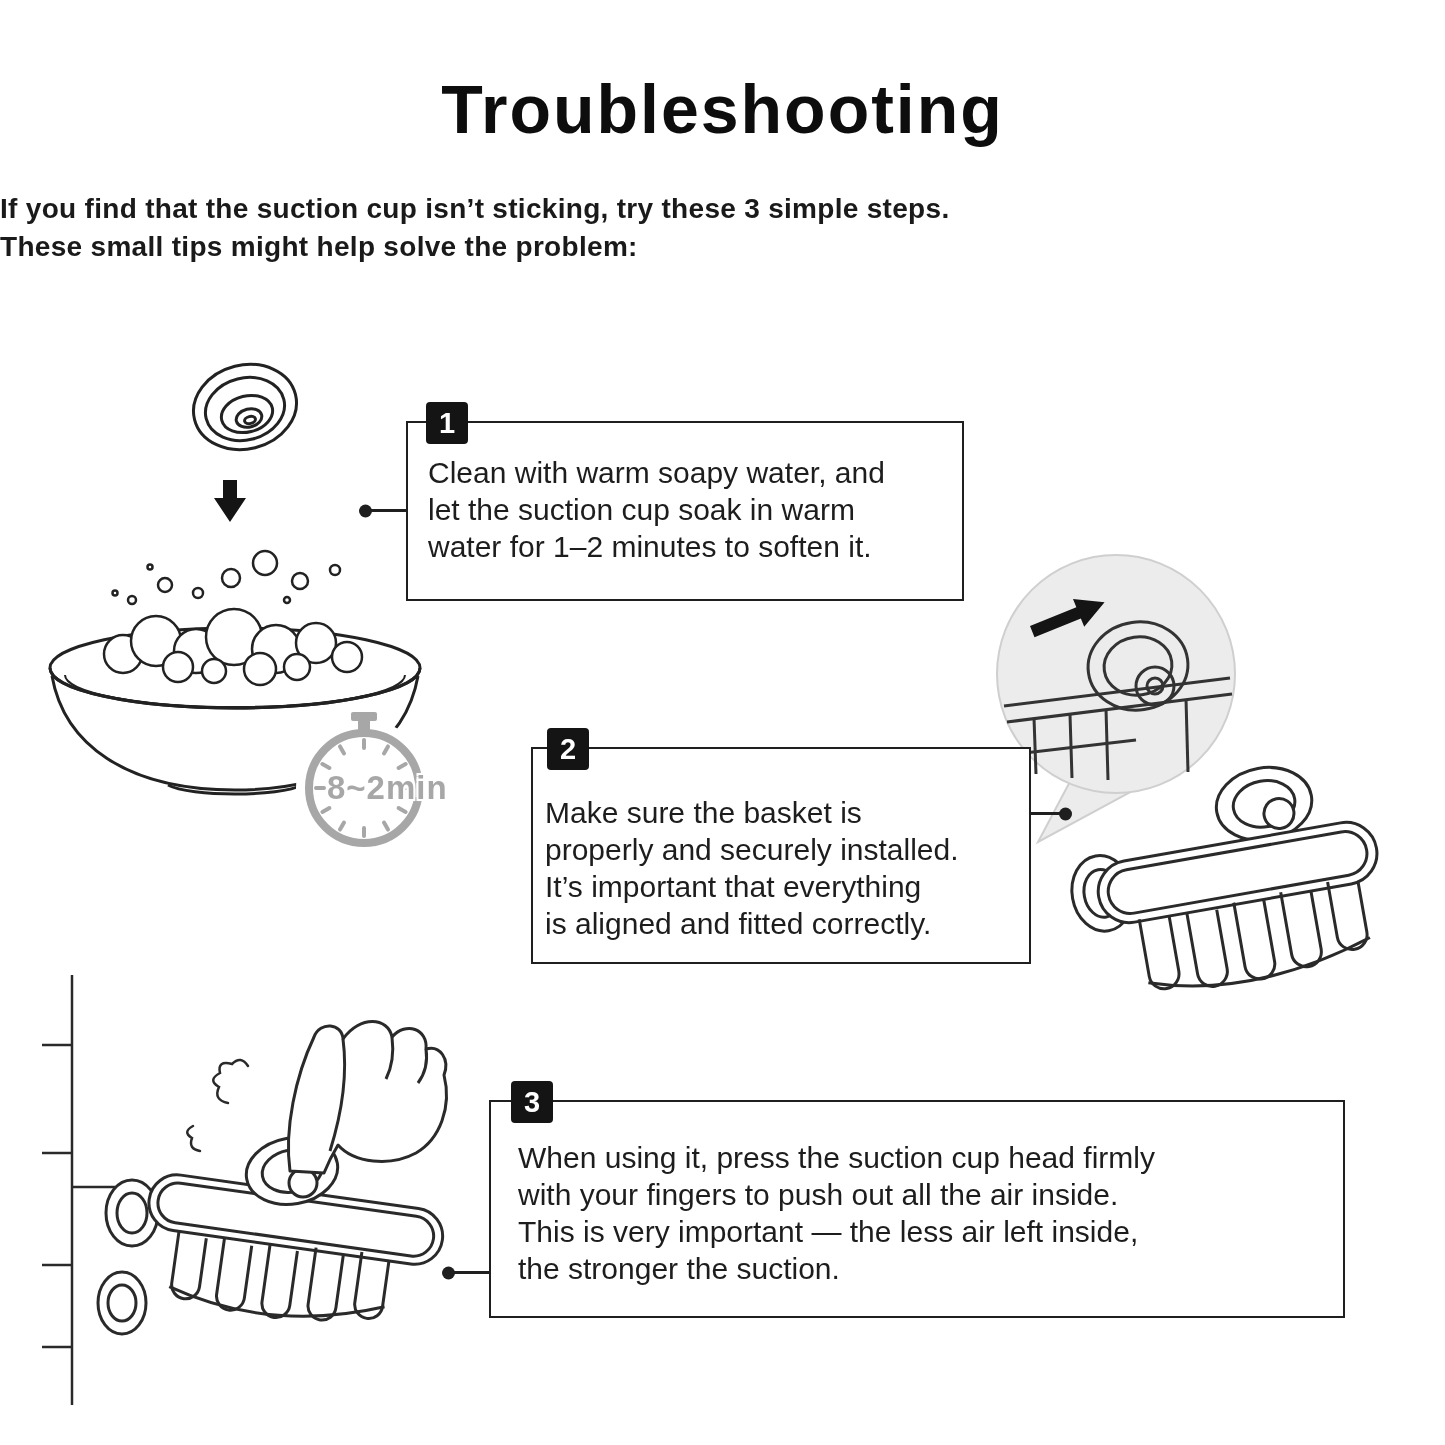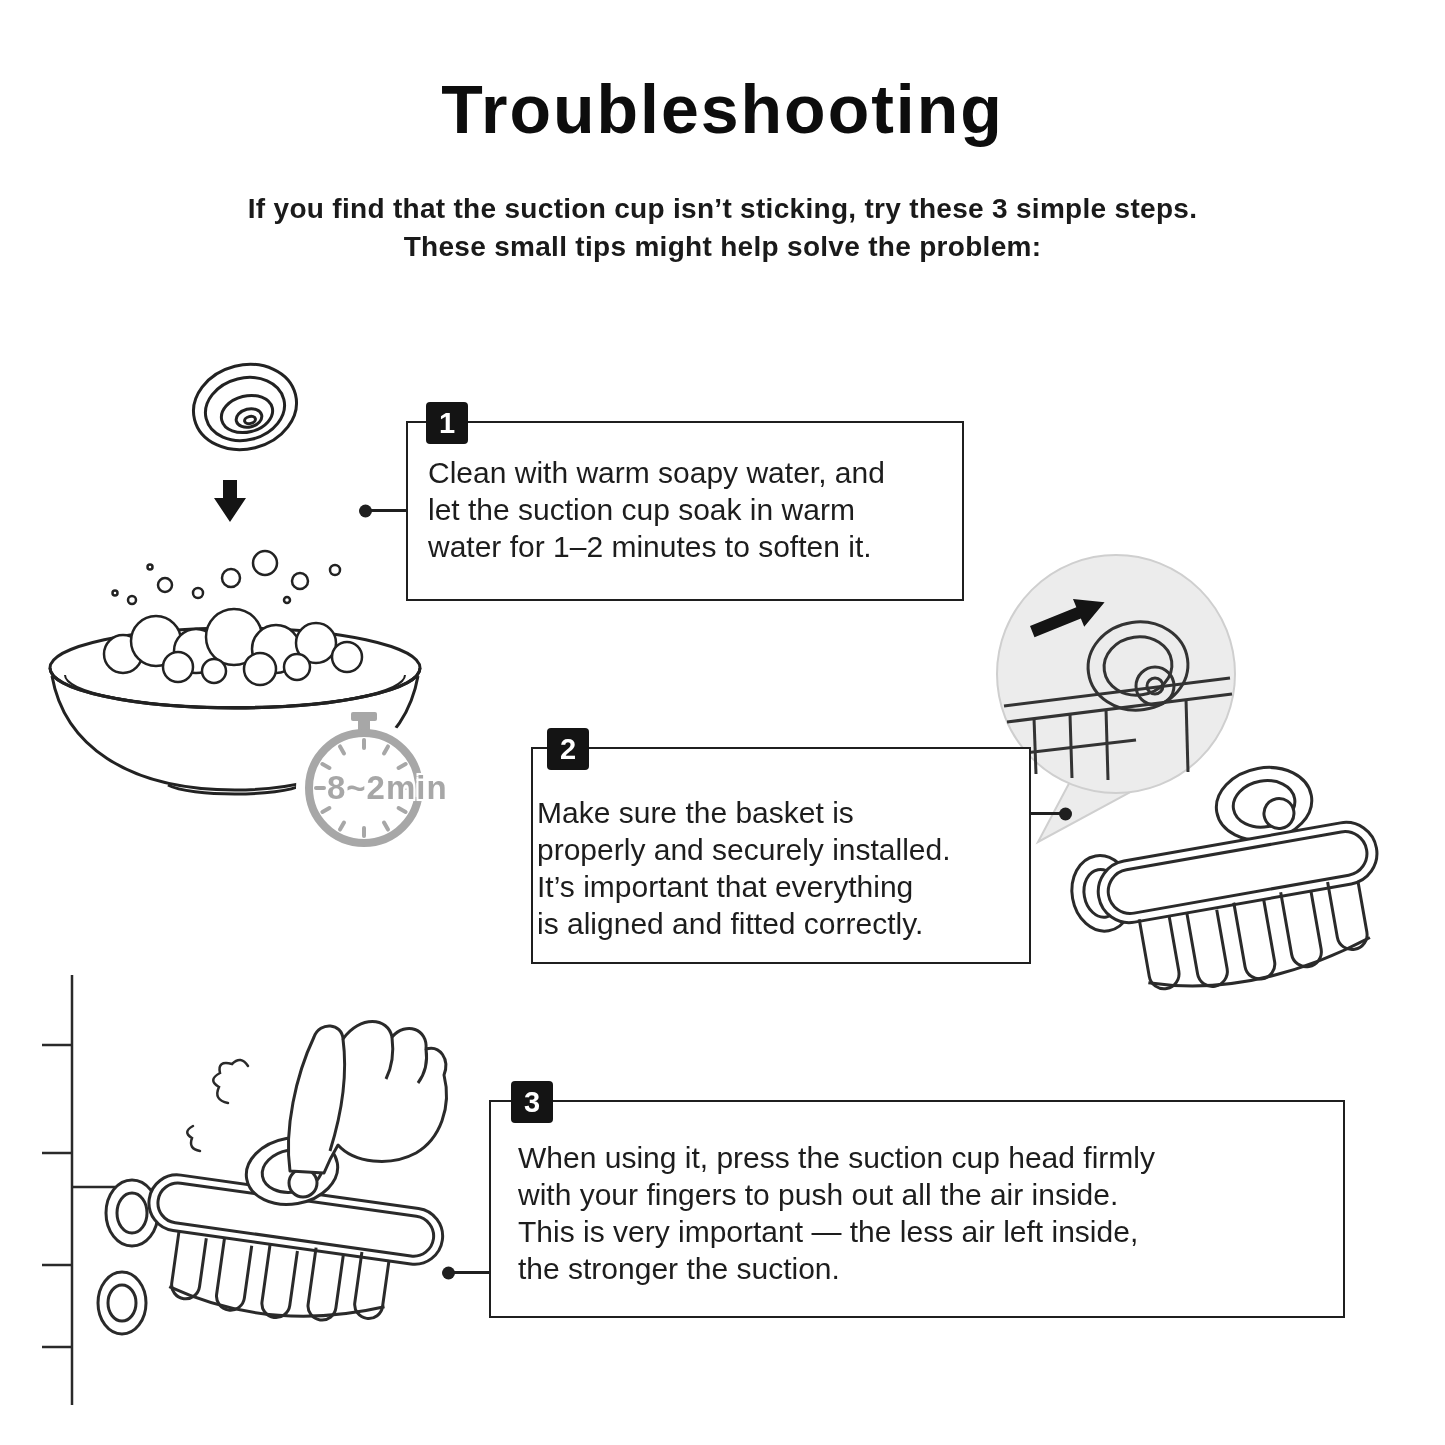--- a/index.html
+++ b/index.html
@@ -6,21 +6,21 @@
   .canvas {
     position:relative; width:1445px; height:1445px; background:#ffffff;
     font-family:"Liberation Sans", sans-serif; color:#1d1d1d; overflow:hidden;
   }
   .title {
     position:absolute; top:70px; left:0; width:100%; margin:0;
     text-align:center; font-size:68px; font-weight:700; letter-spacing:2px; color:#0d0d0d;
   }
   .intro {
     position:absolute; top:190px; left:0; width:100%; margin:0;
-    text-align:center; font-size:28px; font-weight:700; line-height:38px;
+    font-size:28px; font-weight:700; line-height:38px;
     white-space:pre-line; color:#1a1a1a; letter-spacing:0.3px;
   }
   .illus { position:absolute; }
   .illus-cup-drop { left:170px; top:352px; width:150px; height:180px; }
   .illus-bowl     { left:38px;  top:548px; width:395px; height:255px; }
   .illus-timer    { left:293px; top:708px; width:150px; height:150px; }
   .illus-zoom     { left:988px; top:548px; width:262px; height:310px; }
   .illus-basket   { left:1065px; top:748px; width:345px; height:295px; }
   .illus-press    { left:42px;  top:975px; width:450px; height:440px; }
   .timer-label {
@@ -37,21 +37,21 @@
     display:flex; align-items:center; justify-content:center;
   }
   .step-text {
     margin:0; font-size:30px; line-height:37px; white-space:pre-line; color:#1d1d1d;
   }
   .step-1 { left:406px; top:421px; width:558px; height:180px; }
   .step-1 .badge { left:18px; }
   .step-1 .step-text { padding:31px 28px 0 20px; }
   .step-2 { left:531px; top:747px; width:500px; height:217px; }
   .step-2 .badge { left:14px; }
-  .step-2 .step-text { padding:45px 12px 0 4px; }
+  .step-2 .step-text { padding:45px 12px 0 12px; }
   .step-3 { left:489px; top:1100px; width:856px; height:218px; }
   .step-3 .badge { left:20px; }
   .step-3 .step-text { padding:37px 25px 0 27px; }
   .connector { position:absolute; height:3px; background:#1f1f1f; }
   .connector .dot {
     position:absolute; top:50%; transform:translateY(-50%);
     width:13px; height:13px; border-radius:50%; background:#1f1f1f;
   }
   .connector-1 { left:366px;  top:509px;  width:40px; }
   .connector-1 .dot { left:-7px; }

